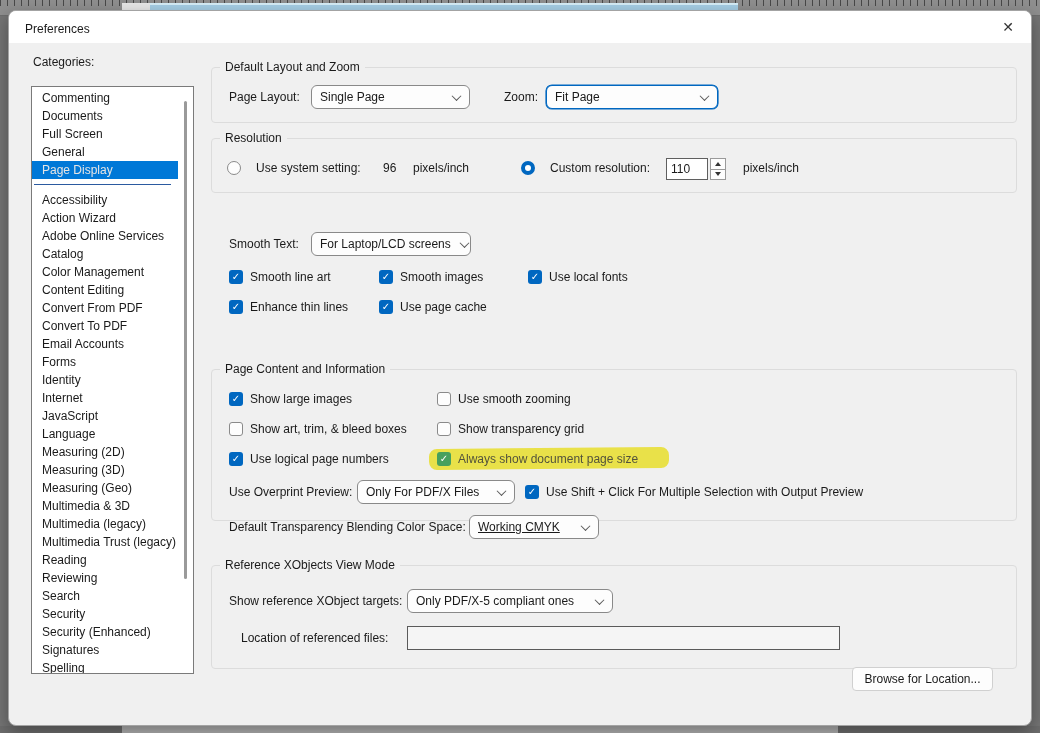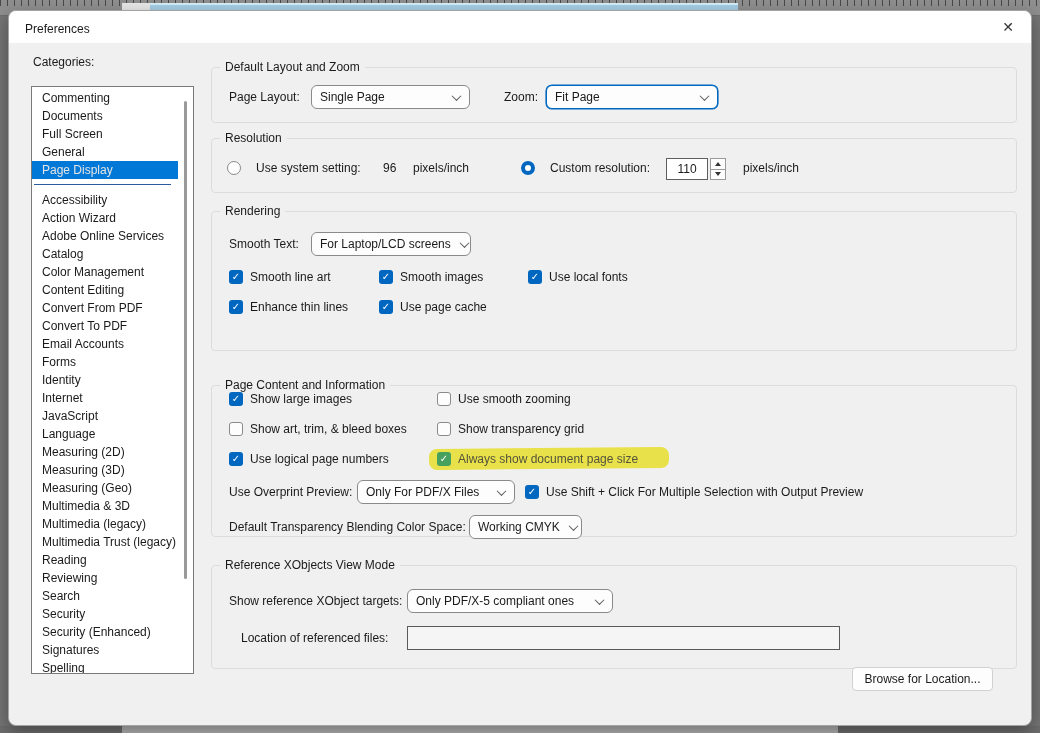--- a/index.html
+++ b/index.html
@@ -81,21 +81,21 @@
 
   
   .rrow { position:absolute; height:20px; display:flex; align-items:center; gap:15px;
           font-size:12px; color:#1a1a1a; white-space:nowrap; cursor:default; }
   .rad { width:14px; height:14px; border-radius:50%; flex:none; }
   .rad.on  { border:4px solid #0067c0; background:#fff; }
   .rad.off { border:1px solid #8a8a8a; background:#fdfdfd; }
 
   
   .spin-input { position:absolute; width:42px; height:22px; background:#fff; border:1px solid #5f5f5f;
-                font-size:12px; padding:0 4px; font-family:"Liberation Sans",sans-serif; color:#1a1a1a;text-align:center; }
+                font-size:12px; padding:0 4px; font-family:"Liberation Sans",sans-serif; color:#1a1a1a; }
   .spin-btns { position:absolute; width:16px; height:22px; display:flex; flex-direction:column; }
   .spin-btn { flex:1; background:#fdfdfd; border:1px solid #9a9a9a; display:flex;
               align-items:center; justify-content:center; cursor:pointer; }
   .spin-btn + .spin-btn { border-top:none; }
   .arr-up { width:0; height:0; border-left:3px solid transparent; border-right:3px solid transparent;
             border-bottom:4px solid #333; }
   .arr-dn { width:0; height:0; border-left:3px solid transparent; border-right:3px solid transparent;
             border-top:4px solid #333; }
 
   
@@ -199,23 +199,20 @@
   <div class="spin-btns" style="left:701px; top:147px;">
     <span class="spin-btn">
         <span class="arr-up"></span>
       </span>
     <span class="spin-btn">
         <span class="arr-dn"></span>
       </span>
   </div>
   <div class="lbl" style="left:734px; top:145px;">pixels/inch</div>
 
-  <div class="grp" style="top:200px; height:140px;">
-    <span class="gtitle">Rendering</span>
-  </div>
   <div class="lbl" style="left:220px; top:221px;">Smooth Text:</div>
   <div class="combo" style="left:302px; top:221px; width:160px;">
     <span>For Laptop/LCD screens</span>
     <span class="chev"></span>
   </div>
   <div class="cbrow" style="left:220px; top:256px;">
     <span class="cbox on">
         <span class="tick">✓</span>
       </span>
     <span>Smooth line art</span>
@@ -238,21 +235,21 @@
       </span>
     <span>Enhance thin lines</span>
   </div>
   <div class="cbrow" style="left:370px; top:286px;">
     <span class="cbox on">
         <span class="tick">✓</span>
       </span>
     <span>Use page cache</span>
   </div>
 
-  <div class="grp" style="top:358px; height:152px;margin-top:16px;">
+  <div class="grp" style="top:358px; height:152px;">
     <span class="gtitle">Page Content and Information</span>
   </div>
   <div class="cbrow" style="left:220px; top:378px;">
     <span class="cbox on">
         <span class="tick">✓</span>
       </span>
     <span>Show large images</span>
   </div>
   <div class="cbrow" style="left:428px; top:378px;">
     <span class="cbox off"></span>
@@ -284,21 +281,21 @@
     <span>Only For PDF/X Files</span>
     <span class="chev"></span>
   </div>
   <div class="cbrow" style="left:516px; top:471px;">
     <span class="cbox on">
         <span class="tick">✓</span>
       </span>
     <span>Use Shift + Click For Multiple Selection with Output Preview</span>
   </div>
   <div class="lbl" style="left:220px; top:504px;">Default Transparency Blending Color Space:</div>
-  <div class="combo" style="left:460px; top:504px; width:113px;">
+  <div class="combo" style="left:460px; top:504px; width:130px;text-decoration:underline;">
     <span>Working CMYK</span>
     <span class="chev"></span>
   </div>
 
   <div class="grp" style="top:554px; height:104px;">
     <span class="gtitle">Reference XObjects View Mode</span>
   </div>
   <div class="lbl" style="left:220px; top:578px;">Show reference XObject targets:</div>
   <div class="combo" style="left:398px; top:578px; width:206px;">
     <span>Only PDF/X-5 compliant ones</span>

